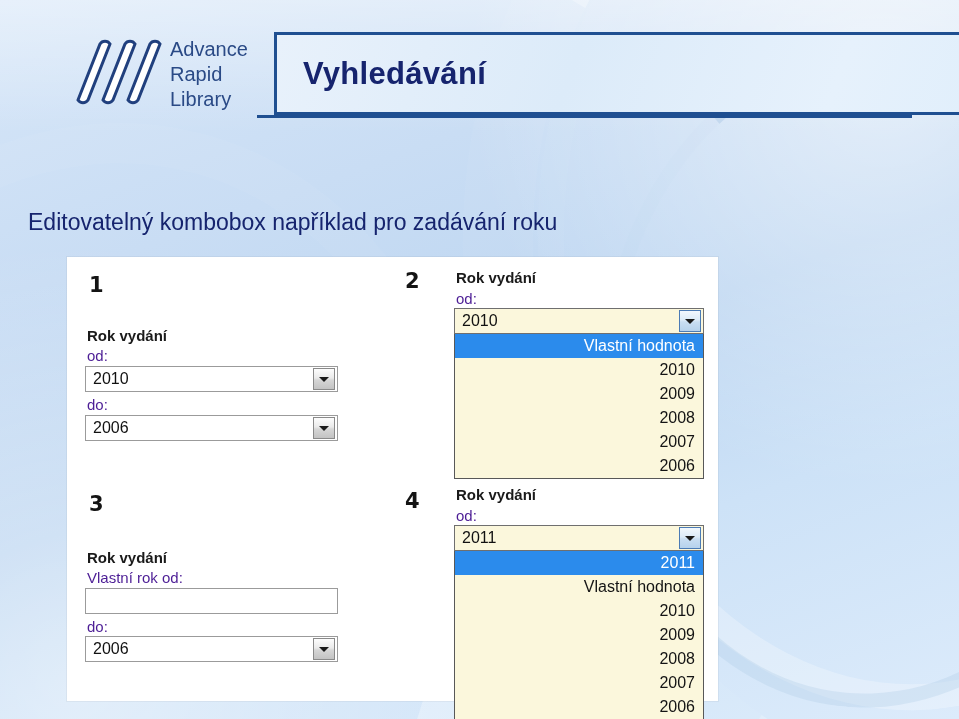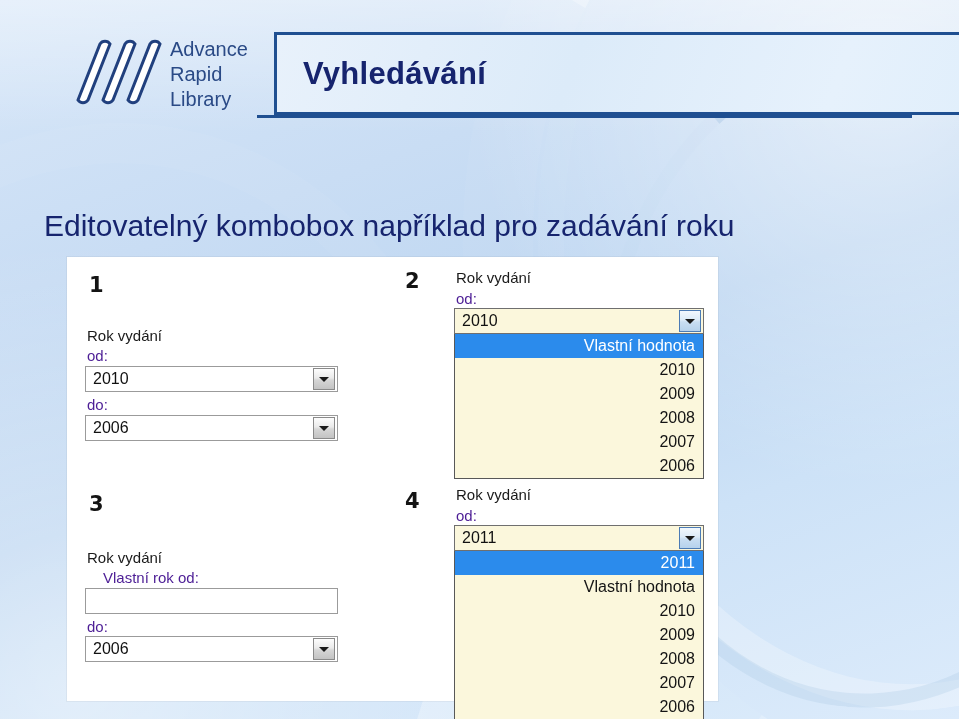--- a/index.html
+++ b/index.html
@@ -107,23 +107,23 @@
     position: absolute;
     left: 40px;
     top: 170px;
     font-size: 26px;
     font-weight: bold;
     color: #16246e;
     white-space: nowrap;
   }
   #heading-sub {
     position: absolute;
-    left: 44px;
+    left: 28px;
     top: 209px;
-    font-size: 30px;
+    font-size: 23px;
     color: #16246e;
     white-space: nowrap;
   }
 
   
   #shot {
     position: absolute;
     left: 67px;
     top: 257px;
     width: 651px;
@@ -137,21 +137,21 @@
     position: absolute;
     font-family: "DejaVu Sans", sans-serif;
     font-size: 21px;
     font-weight: bold;
     color: #141414;
   }
 
   .lbl-strong {
     font-family: "Liberation Sans", sans-serif;
     font-size: 15px;
-    font-weight: normal;
+    font-weight: bold;
     color: #1a1a1a;
     white-space: nowrap;
   }
   .lbl {
     font-family: "Liberation Sans", sans-serif;
     font-size: 15px;
     color: #4c1d95;
     white-space: nowrap;
   }
 
@@ -309,21 +309,21 @@
         <div class="dropitem">2008</div>
         <div class="dropitem">2007</div>
         <div class="dropitem">2006</div>
       </div>
     </div>
 
     <div class="quad" style="left:0;top:215px;width:330px;height:229px;">
       <div class="qnum" style="left:22px;top:20px;">3</div>
 
       <div class="lbl-strong" style="position:absolute;left:20px;top:77px;">Rok vydání</div>
-      <div class="lbl" style="position:absolute;left:36px;top:97px;">Vlastní rok od:</div>
+      <div class="lbl" style="position:absolute;left:20px;top:97px;">Vlastní rok od:</div>
 
       <input class="textinput" type="text" style="position: absolute; left: 18px; top: 116px; width: 253px;" placeholder="">
 
       <div class="lbl" style="position:absolute;left:20px;top:146px;">do:</div>
 
       <div class="combo" style="position:absolute;left:18px;top:164px;width:253px;">
         <span class="val">2006</span>
         <span class="arrowbtn">
             <i class="tri"></i>
           </span>

